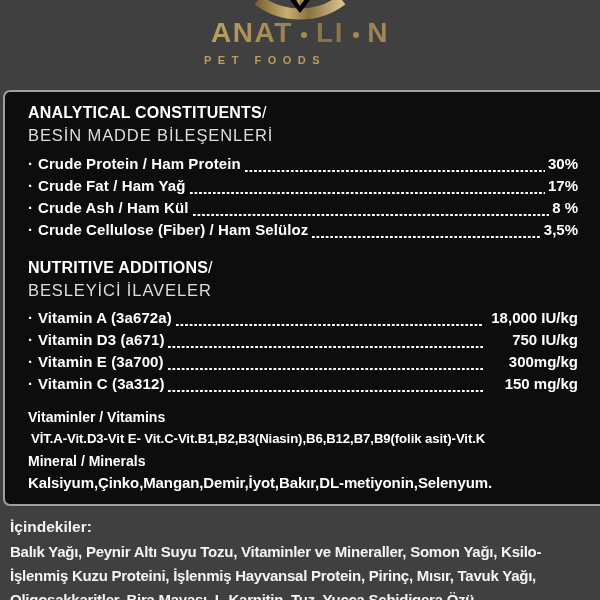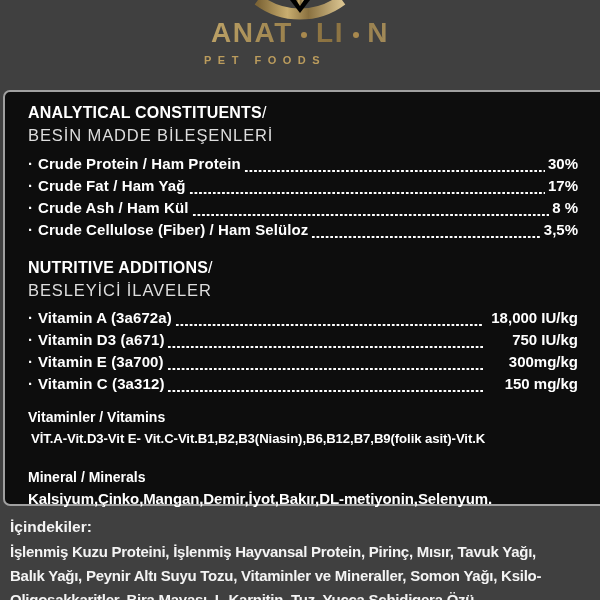--- a/index.html
+++ b/index.html
@@ -144,25 +144,25 @@
         <span class="bullet">·</span>
         <span class="rlabel">Vitamin C (3a312)</span>
         <span class="dots"></span>
         <span class="rvalue">150 mg/kg</span>
       </div>
     </div>
 
     <div class="list-heading">Vitaminler / Vitamins</div>
     <div class="list-content">VİT.A-Vit.D3-Vit E- Vit.C-Vit.B1,B2,B3(Niasin),B6,B12,B7,B9(folik asit)-Vit.K</div>
 
-    <div class="list-heading" style="margin-top:16px;">Mineral / Minerals</div>
+    <div class="list-heading" style="margin-top:0;">Mineral / Minerals</div>
     <div class="list-content minerals">Kalsiyum,Çinko,Mangan,Demir,İyot,Bakır,DL-metiyonin,Selenyum.</div>
 
   </section>
 
   <section class="ingredients">
     <div class="ing-heading">İçindekiler:</div>
+    <div class="ing-line">Balık Yağı, Peynir Altı Suyu Tozu, Vitaminler ve Mineraller, Somon Yağı, Ksilo-</div>
     <div class="ing-line">İşlenmiş Kuzu Proteini, İşlenmiş Hayvansal Protein, Pirinç, Mısır, Tavuk Yağı,</div>
-    <div class="ing-line">Balık Yağı, Peynir Altı Suyu Tozu, Vitaminler ve Mineraller, Somon Yağı, Ksilo-</div>
     <div class="ing-line">Oligosakkaritler, Bira Mayası, L-Karnitin, Tuz, Yucca Schidigera Özü</div>
   </section>
 
 </div>
 
 </body></html>

